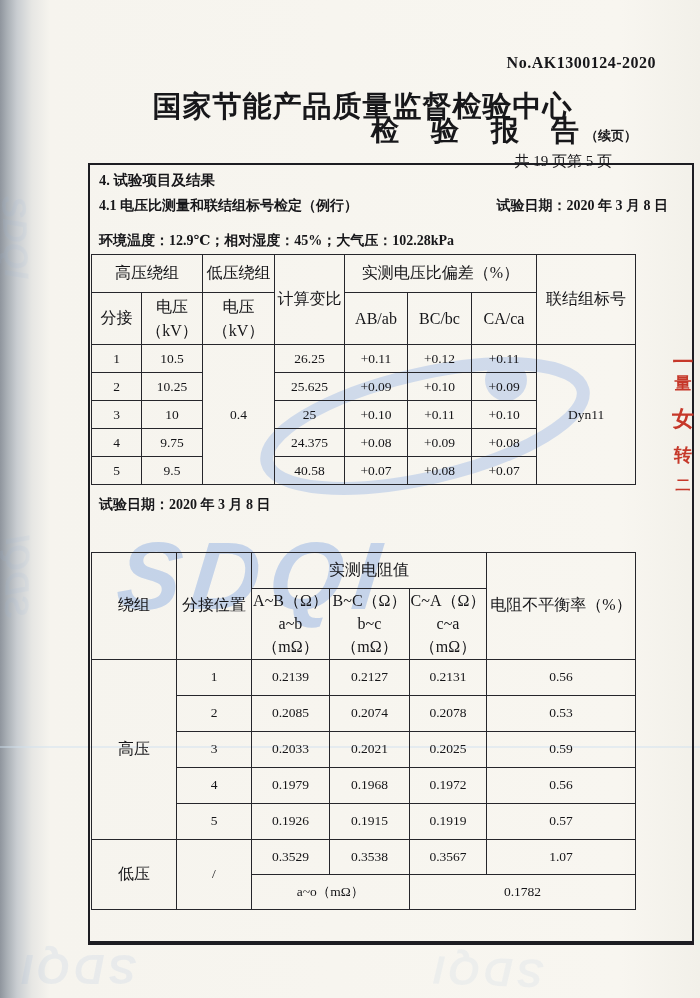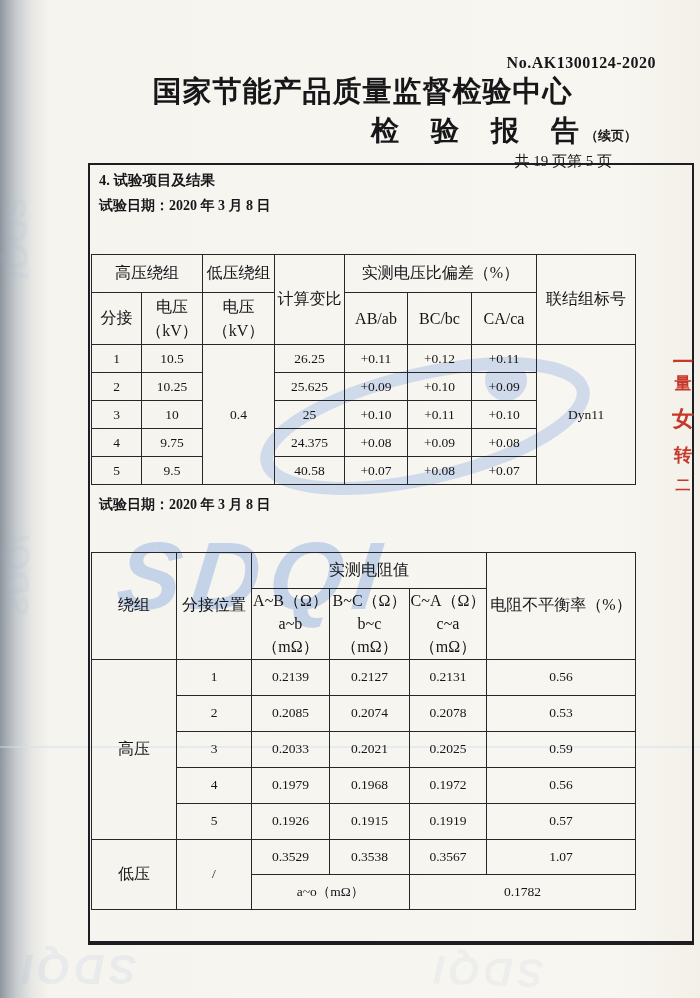--- a/index.html
+++ b/index.html
@@ -19,21 +19,21 @@
   .wm-swoosh{left:250px;top:328px;opacity:.6;}
   .wm-faint{font-family:"Liberation Sans",sans-serif;font-weight:bold;font-style:italic;color:#9db8dc;line-height:1;}
   .wm-b1{left:18px;top:948px;font-size:42px;opacity:.15;transform:scale(-1,-1);letter-spacing:4px;}
   .wm-b2{left:430px;top:952px;font-size:40px;opacity:.11;transform:scale(-1,-1) rotate(2deg);letter-spacing:4px;}
   .wm-l1{left:-26px;top:220px;font-size:34px;opacity:.10;transform:rotate(88deg);}
   .wm-l2{left:-24px;top:560px;font-size:34px;opacity:.10;transform:rotate(91deg) scaleX(-1);}
   .scan-line{left:0;top:746px;width:700px;height:2px;background:#cfe0f0;opacity:.45;}
   
   .hdr{position:absolute;z-index:2;}
   .report-no{top:54px;right:44px;font-weight:bold;font-size:16px;letter-spacing:.5px;}
-  .org-title{top:72px;left:88px;width:549px;text-align:center;font-weight:bold;font-size:29px;letter-spacing:1px;white-space:nowrap;}
+  .org-title{top:87px;left:88px;width:549px;text-align:center;font-weight:bold;font-size:29px;letter-spacing:1px;white-space:nowrap;}
   .report-title{top:112px;left:88px;width:549px;text-align:right;white-space:nowrap;}
   .report-title .big{font-weight:bold;font-size:28px;letter-spacing:2px;}
   .report-title .small{font-weight:bold;font-size:13px;margin-left:4px;}
   .page-info{top:152px;right:88px;font-weight:normal;font-size:15px;}
   
   .frame{
     position:absolute;z-index:1;left:88px;top:163px;width:606px;height:782px;
     border:2.5px solid #1d1d22;border-bottom-width:4px;box-sizing:border-box;
   }
   .fx{position:absolute;font-size:14px;font-weight:bold;white-space:nowrap;}
@@ -81,22 +81,24 @@
   <div style="font-size:22px;line-height:1;margin-top:16px;">女</div>
   <div style="font-size:18px;line-height:1;margin-top:16px;">转</div>
   <div style="font-size:15px;line-height:1;margin-top:14px;">二</div>
 </div>
 
 <div class="frame">
 
   <div class="fx sec-heading">4. 试验项目及结果</div>
 
   <div class="fx line-row row41">
+    <span>4.1 电压比测量和联结组标号检定（例行）</span>
     <span>试验日期：2020 年 3 月 8 日</span>
   </div>
+  <div class="fx env1" style="left:9px;">环境温度：12.9℃；相对湿度：45%；大气压：102.28kPa</div>
 
   <table class="t t1">
     <colgroup>
       <col style="width:50px">
         <col style="width:61px">
         <col style="width:72px">
         <col style="width:70px">
       <col style="width:63px">
         <col style="width:64px">
         <col style="width:65px">

